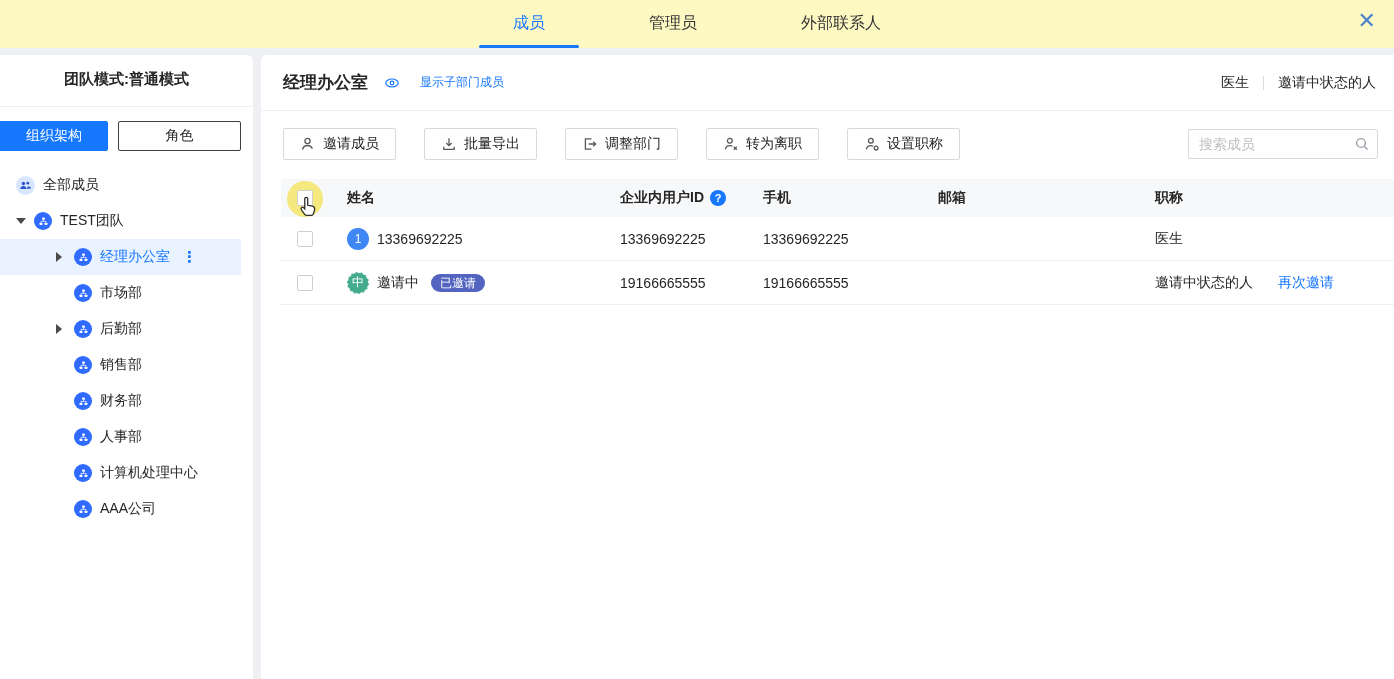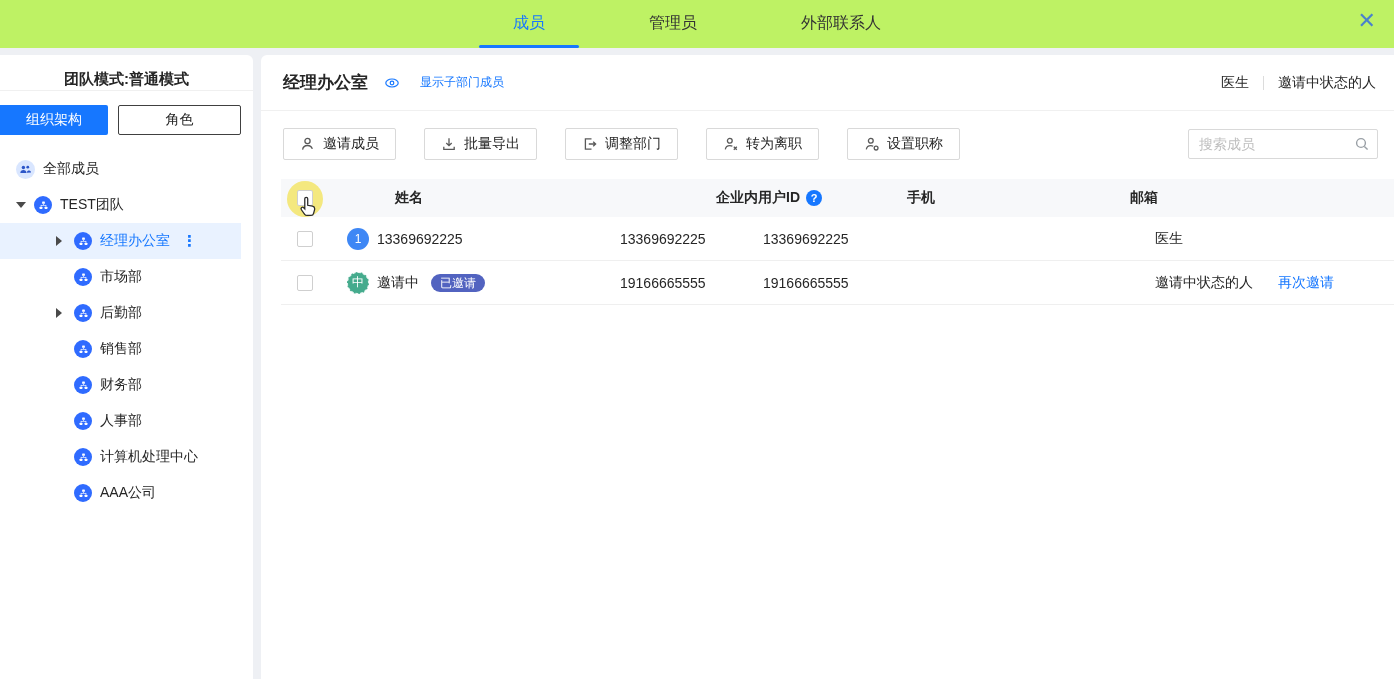--- a/index.html
+++ b/index.html
@@ -1,37 +1,37 @@
 <!DOCTYPE html>
 <html><head>
 <meta charset="utf-8">
 <style>
   * { margin:0; padding:0; box-sizing:border-box; }
   html,body { width:1394px; height:679px; overflow:hidden;
     font-family:"Liberation Sans","DejaVu Sans",sans-serif; background:#eef0f4; }
 
   
-  .topbar { height:48px; background:#bef264; display:flex; align-items:center;
+  .topbar { height:48px; background:#fef9c3; display:flex; align-items:center;
     justify-content:center; position:relative; }
   .tabs { display:flex; gap:36px; height:48px; }
   .tab { position:relative; padding:0 34px; line-height:46px; font-size:16px;
     color:#333; cursor:pointer; }
   .tab.active { color:#1677ff; }
   .tab.active::after { content:""; position:absolute; left:0; right:0; bottom:0;
     height:3px; background:#1677ff; border-radius:2px; }
   .close-x { position:absolute; right:18px; top:10px; font-size:22px;
     color:#4a82cc; cursor:pointer; line-height:1; }
 
   
   .content { display:flex; height:631px; padding-top:7px; gap:8px; }
   .sidebar { width:253px; background:#fff; border-radius:0 6px 0 0; flex:none; }
   .main { flex:1; background:#fff; border-radius:6px 0 0 0; min-width:0; }
 
   
-  .mode { height:36px; line-height:48px; text-align:center; font-size:15px;
+  .mode { height:52px; line-height:48px; text-align:center; font-size:15px;
     font-weight:600; color:#262626; border-bottom:1px solid #f0f0f0; }
   .seg { padding:14px 12px 16px 0; display:flex; gap:10px; }
   .seg-btn { height:30px; font-size:14px; cursor:pointer; }
   .seg-btn.on { width:108px; background:#1677ff; color:#fff; border:none;
     border-radius:0 2px 2px 0; }
   .seg-btn.off { width:123px; background:#fff; border:1px solid #404040;
     border-radius:2px; color:#262626; }
   .titem { height:36px; display:flex; align-items:center; font-size:14px;
     color:#262626; cursor:pointer; padding-left:16px; }
   .titem.lvl1 { padding-left:56px; }
@@ -71,21 +71,21 @@
     outline:none; font-family:inherit; }
   .search input::placeholder { color:#bfbfbf; }
   .search svg { position:absolute; right:8px; top:7px; }
 
   
   .table { margin-left:20px; }
   .tgrid { display:grid;
     grid-template-columns:66px 273px 143px 175px 217px 123px 1fr;
     align-items:center; }
   .thead { background:#f7f8fa; height:38px; font-size:14px; font-weight:600;
-    color:#262626;gap:48px; }
+    color:#262626; }
   .trow { height:44px; border-bottom:1px solid #efefef; font-size:14px;
     color:#262626; }
   .cbcell { position:relative; height:100%; display:flex; align-items:center; }
   .cb { width:16px; height:16px; border:1px solid #cfcfcf; border-radius:2px;
     background:#fff; margin-left:16px; position:relative; z-index:2;
     cursor:pointer; }
   .glow { position:absolute; left:6px; top:2px; width:36px; height:36px;
     border-radius:50%; background:#f3e460; opacity:.8; z-index:1; }
   .hand { position:absolute; left:17px; top:16px; z-index:3; }
   .hcell { display:flex; align-items:center; gap:6px; }

